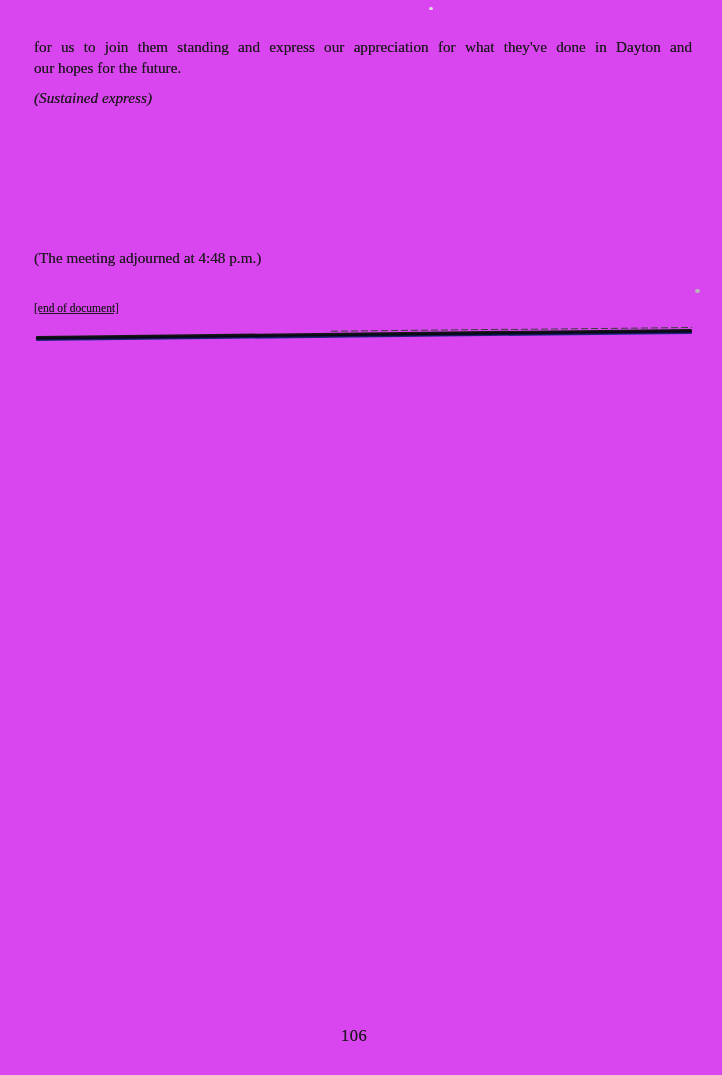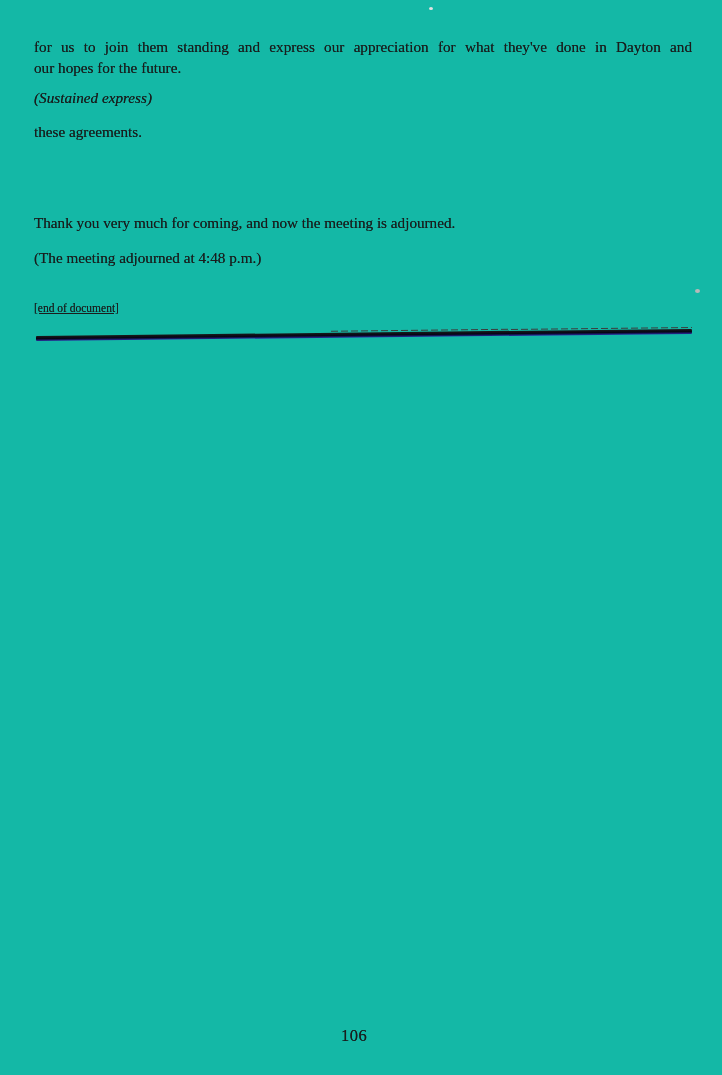--- a/index.html
+++ b/index.html
@@ -4,21 +4,21 @@
 <style>
   html, body {
     margin: 0;
     padding: 0;
     background: #ffffff;
   }
   .page {
     position: relative;
     width: 722px;
     height: 1075px;
-    background: #14b8a6;
+    background: #d946ef;
     overflow: hidden;
     font-family: "Liberation Serif", "DejaVu Serif", serif;
     color: var(--ink, #1c1c1c);
   }
   .textblock {
     position: absolute;
     left: 34px;
     width: 658px;
     font-size: 15.2px;
     line-height: 20.5px;
@@ -107,25 +107,23 @@
   <div class="speck speck-top"></div>
 
   <div class="textblock" style="top:37px">
     <div class="jline">for  us to join them standing and express our appreciation for what they've done in Dayton and</div>
     <div class="jline last">our hopes for the future.</div>
   </div>
 
   <div class="textblock applause" style="top:88px">(Sustained express)</div>
 
   <div class="textblock" style="top:122px">
-    <div class="jline last">these agreements.</div>
   </div>
 
   <div class="textblock" style="top:213px">
-    <div class="jline last">Thank you very much for coming, and now the meeting is adjourned.</div>
   </div>
 
   <div class="textblock" style="top:248px">(The meeting adjourned at 4:48 p.m.)</div>
 
   <div class="textblock end-marker" style="top:301px">[end of document]</div>
 
   <div class="speck speck-right"></div>
 
   <div class="rule"></div>
 

